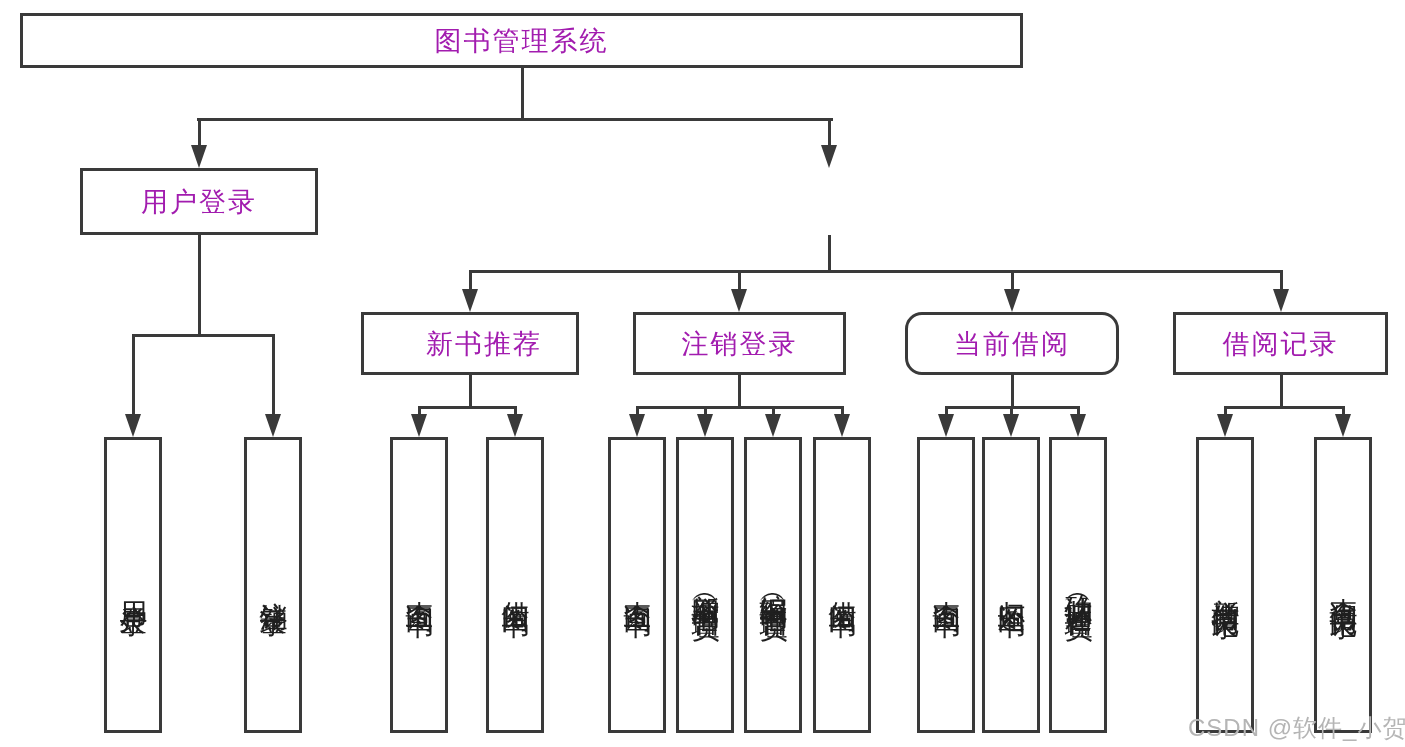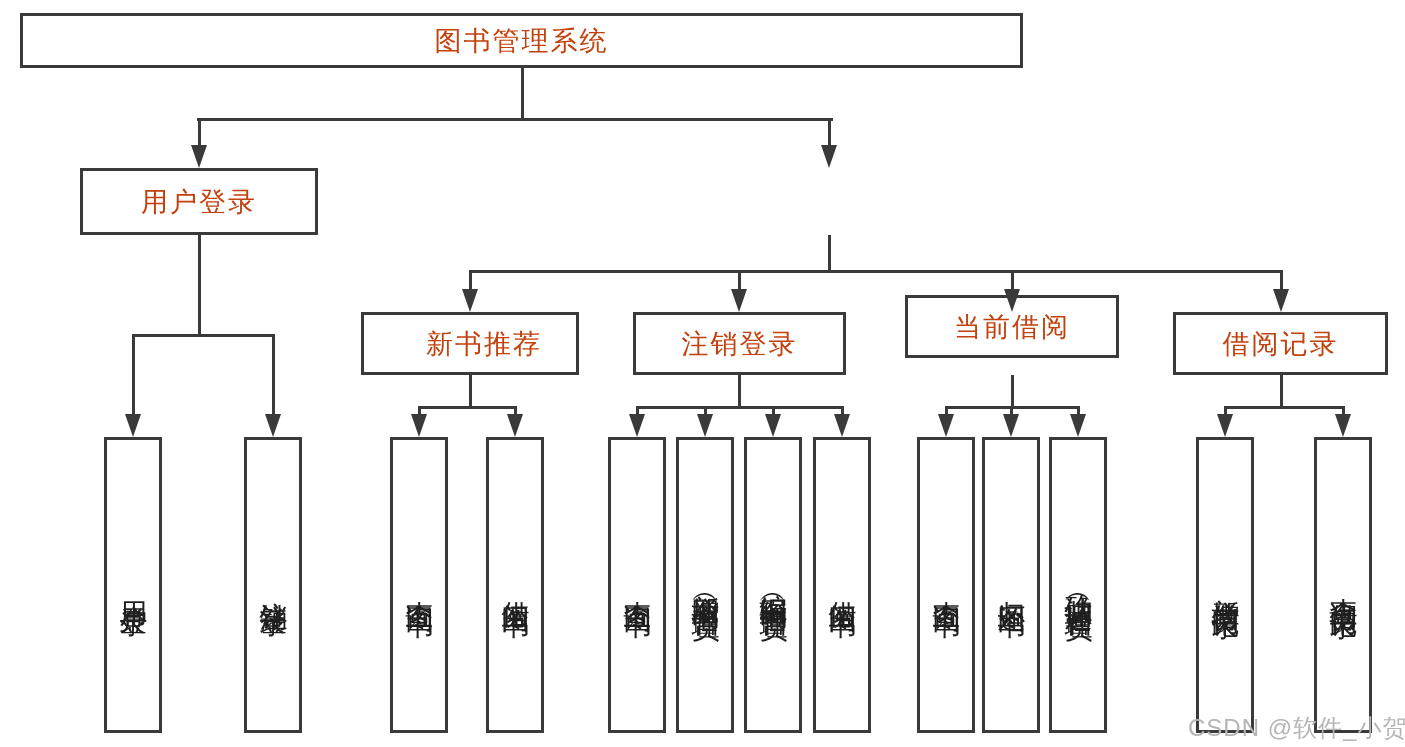--- a/index.html
+++ b/index.html
@@ -17,21 +17,21 @@
     background: #ffffff;
     border: 3px solid #3a3a3a;
     box-sizing: border-box;
     display: flex;
     align-items: center;
     justify-content: center;
   }
   .hlabel {
     font-size: 27px;
     letter-spacing: 2px;
-    color: #c2410c;
+    color: #a21caf;
     white-space: nowrap;
   }
   .leaf .vlabel {
     writing-mode: vertical-rl;
     text-orientation: mixed;
     font-size: 28px;
     line-height: 1;
     letter-spacing: 3px;
     color: #1f1f1f;
   }
@@ -67,21 +67,21 @@
   <div class="box" style="left:80px; top:168px; width:238px; height:67px;">
     <span class="hlabel">用户登录</span>
   </div>
 
   <div class="box" style="left:361px; top:312px; width:218px; height:63px;padding-left:28px;">
     <span class="hlabel">新书推荐</span>
   </div>
   <div class="box" style="left:633px; top:312px; width:213px; height:63px;">
     <span class="hlabel">注销登录</span>
   </div>
-  <div class="box" style="left:905px; top:295px; width:214px; height:63px;">
+  <div class="box" style="left:905px; top:312px; width:214px; height:63px;border-radius:17px;">
     <span class="hlabel">当前借阅</span>
   </div>
   <div class="box" style="left:1173px; top:312px; width:215px; height:63px;justify-content:center;">
     <span class="hlabel">借阅记录</span>
   </div>
 
   <div class="box leaf" style="left:104px; top:437px; width:58px; height:296px;">
     <span class="vlabel">用户登录</span>
   </div>
   <div class="box leaf" style="left:244px; top:437px; width:58px; height:296px;">

